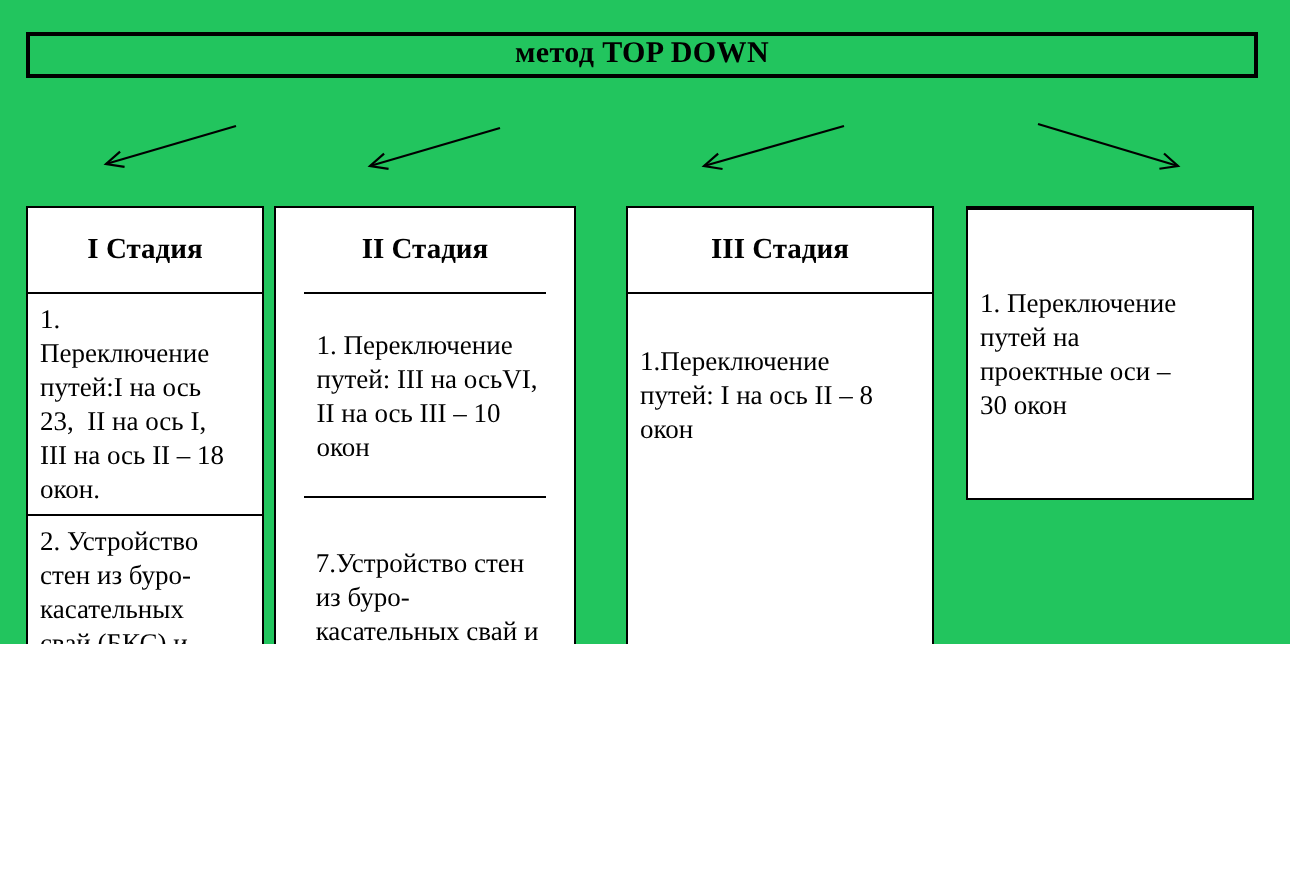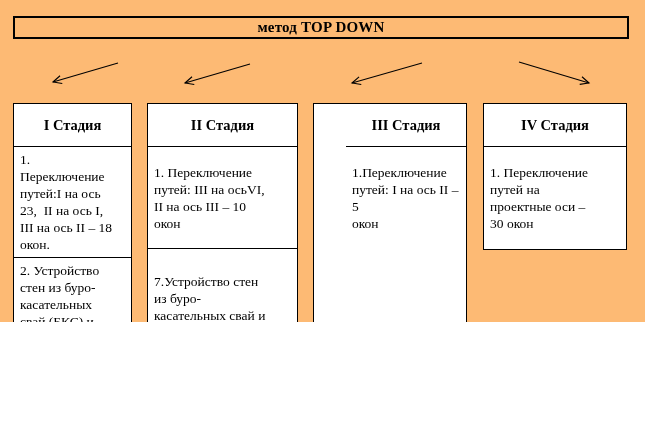--- a/index.html
+++ b/index.html
@@ -12,21 +12,21 @@
       height: 435px;
       position: relative;
       font-family: "Liberation Serif", serif;
       color: #000000;
     }
     .canvas {
       position: absolute;
       left: 0; top: 0;
       width: 645px;
       height: 322px;
-      background: #fdba74;
+      background: #22c55e;
       overflow: hidden;
     }
     .topbox {
       position: absolute;
       left: 13px; top: 16px;
       width: 616px; height: 23px;
       border: 2px solid #000;
       box-sizing: border-box;
       display: flex;
       align-items: center;
@@ -44,22 +44,22 @@
     .column {
       position: absolute;
       top: 103px;
       box-sizing: border-box;
       border: 1.5px solid #000;
       background: #fff;
       display: flex;
       flex-direction: column;
     }
     .c1 { left: 13px;  width: 119px; height: 314px; }
-    .c2 { left: 147px; width: 151px; height: 314px; }
-    .c3 { left: 313px; width: 154px; height: 314px; padding-left: 32px; }
+    .c2 { left: 137px; width: 151px; height: 314px; align-items: center; }
+    .c3 { left: 313px; width: 154px; height: 314px; }
     .c4 { left: 483px; width: 144px; height: 147px; }
     .stage-header {
       flex: 0 0 42px;
       box-sizing: border-box;
       display: flex;
       align-items: center;
       justify-content: center;
       font-weight: bold;
       font-size: 14.5px;
     }
@@ -128,25 +128,24 @@
 касательных свай и
 плиты перекрытия
 обоих тоннелей на
 участке 12 м – 12
 окон</div>
   </div>
 
   <div class="column c3">
     <div class="stage-header">III Стадия</div>
     <div class="cell cell1">1.Переключение
-путей: I на ось II – 5
+путей: I на ось II – 8
 окон</div>
   </div>
 
   <div class="column c4">
-    <div class="stage-header">IV Стадия</div>
     <div class="cell cell1">1. Переключение
 путей на
 проектные оси –
 30 окон</div>
   </div>
 
 </div>
 
 </body></html>

